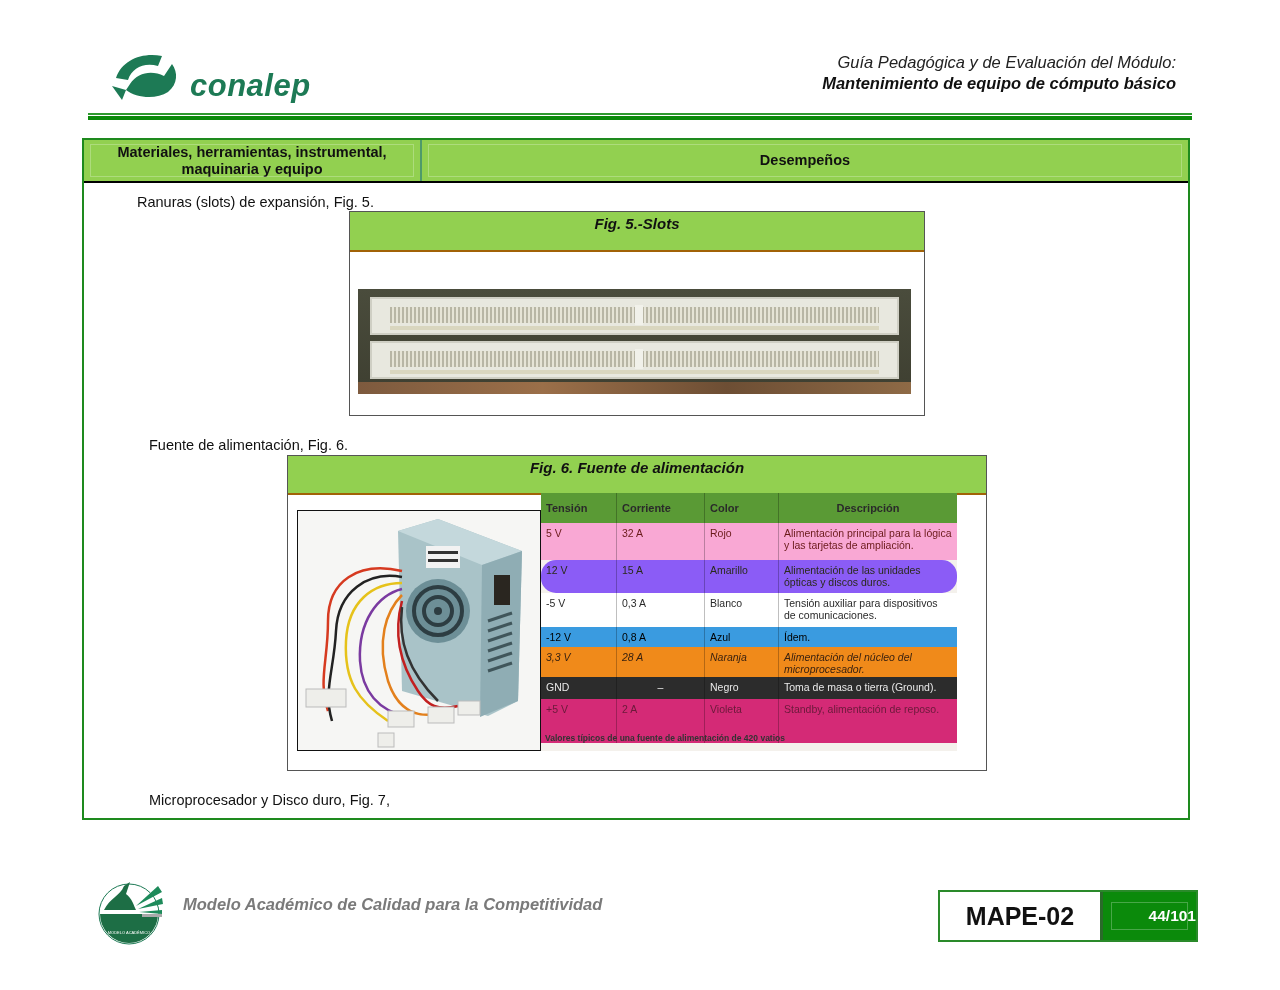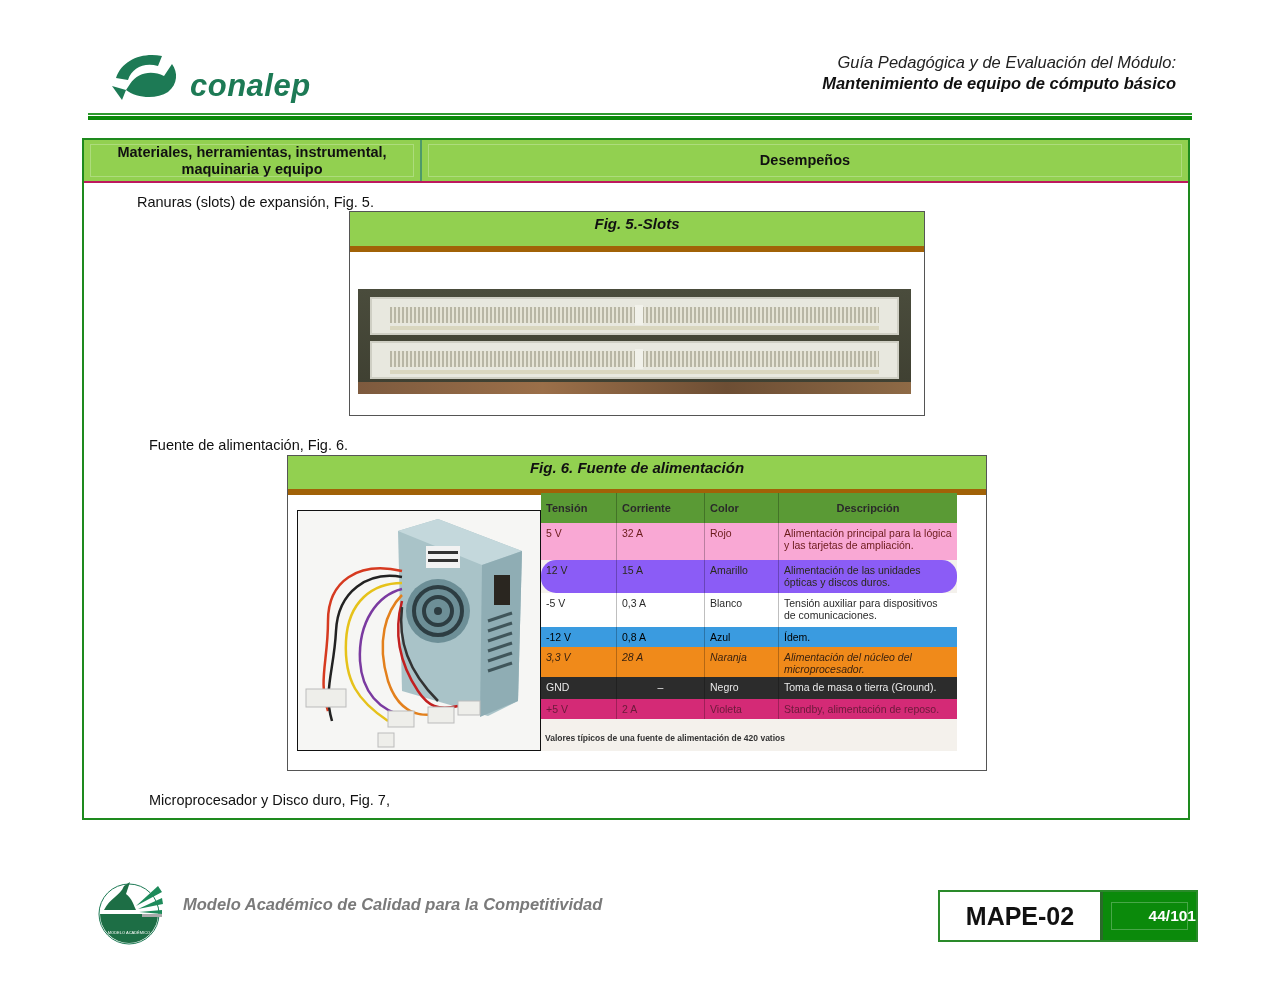--- a/index.html
+++ b/index.html
@@ -10,31 +10,31 @@
   .logo { left:112px; top:50px; width:200px; height:56px; }
   .logo-text { position:absolute; left:78px; top:18px; font-size:31px; font-weight:bold; font-style:italic; color:#1d7a55; letter-spacing:0.5px; }
   .header-title { right:104px; top:52px; text-align:right; font-size:16.5px; line-height:21px; }
   .header-title .l1 { font-style:italic; color:#222; }
   .header-title .l2 { font-style:italic; font-weight:bold; color:#111; }
   .rule-thin { left:88px; top:113px; width:1104px; height:2px; background:#2f9a2f; }
   .rule-thick { left:88px; top:116px; width:1104px; height:4px; background:#0b8a0b; }
 
   
   .main-table { left:82px; top:138px; width:1108px; height:682px; border:2px solid #1e8a1e; box-sizing:border-box; }
-  .th-row { position:absolute; left:0; top:0; width:100%; height:43px; background:#92d050; border-bottom:2px solid #be185d; box-sizing:border-box; }
+  .th-row { position:absolute; left:0; top:0; width:100%; height:43px; background:#92d050; border-bottom:2px solid #000000; box-sizing:border-box; }
   .th-cell { position:absolute; top:0; height:41px; display:flex; align-items:center; justify-content:center; text-align:center; font-weight:bold; font-size:14.5px; line-height:17px; color:#111; }
   .th-left { left:0; width:338px; border-right:2px solid #4e9a6a; box-sizing:border-box; }
   .th-right { left:338px; right:0; }
   .th-inner-line { position:absolute; left:6px; right:6px; top:4px; bottom:4px; border:1px solid rgba(255,255,255,0.25); pointer-events:none; }
 
   .body-text { font-size:14.5px; color:#111; }
 
   
   .fig-box { border:1px solid #555; background:#fff; box-sizing:border-box; }
-  .fig-head { background:#92d050; border-bottom:6px solid #a16207; text-align:center; font-weight:bold; font-style:italic; font-size:15px; padding-top:3px; box-sizing:border-box; color:#111; }
+  .fig-head { background:#92d050; border-bottom:2px solid #a16207; text-align:center; font-weight:bold; font-style:italic; font-size:15px; padding-top:3px; box-sizing:border-box; color:#111; }
 
   
   .slots { left:358px; top:289px; width:553px; height:105px; background:linear-gradient(180deg,#4a4c3c 0%,#3e3f31 100%); overflow:hidden; }
   .slot { position:absolute; left:12px; right:12px; height:38px; background:#e8e8df; border:2px solid #cfcfc4; box-sizing:border-box; }
   .slot .pins { position:absolute; left:18px; right:18px; top:8px; height:16px; background:repeating-linear-gradient(90deg,#b8b6a5 0 2px,#e6e4d6 2px 4px); }
   .slot .rail { position:absolute; left:18px; right:18px; top:27px; height:4px; background:#d9d6bf; }
   .slot .key { position:absolute; left:50%; top:6px; width:8px; height:20px; background:#f1f1ea; }
   .slots .pcb { position:absolute; left:0; right:0; bottom:0; height:12px; background:linear-gradient(90deg,#7d5a3e,#9b6f49,#6d4e34,#8e6a46); }
 
   
@@ -187,21 +187,21 @@
     <div class="ccell c2">28 A</div>
     <div class="ccell c3">Naranja</div>
     <div class="ccell c4">Alimentación del núcleo del microprocesador.</div>
   </div>
   <div class="crow" style="top:184px; height:22px; background:#2c2c2c; color:#e8e8e8;">
     <div class="ccell c1">GND</div>
     <div class="ccell c2" style="text-align:center;">–</div>
     <div class="ccell c3">Negro</div>
     <div class="ccell c4">Toma de masa o tierra (Ground).</div>
   </div>
-  <div class="crow" style="top:206px; height:20px; background:#d42a76; color:#6a1a3a;">
+  <div class="crow" style="top:206px; height:44px; background:#d42a76; color:#6a1a3a;">
     <div class="ccell c1">+5 V</div>
     <div class="ccell c2">2 A</div>
     <div class="ccell c3">Violeta</div>
     <div class="ccell c4">Standby, alimentación de reposo.</div>
   </div>
   <div class="ccap">Valores típicos de una fuente de alimentación de 420 vatios</div>
 </div>
 
 <div class="abs body-text" style="left:149px; top:792px;">Microprocesador y Disco duro, Fig. 7,</div>
 

